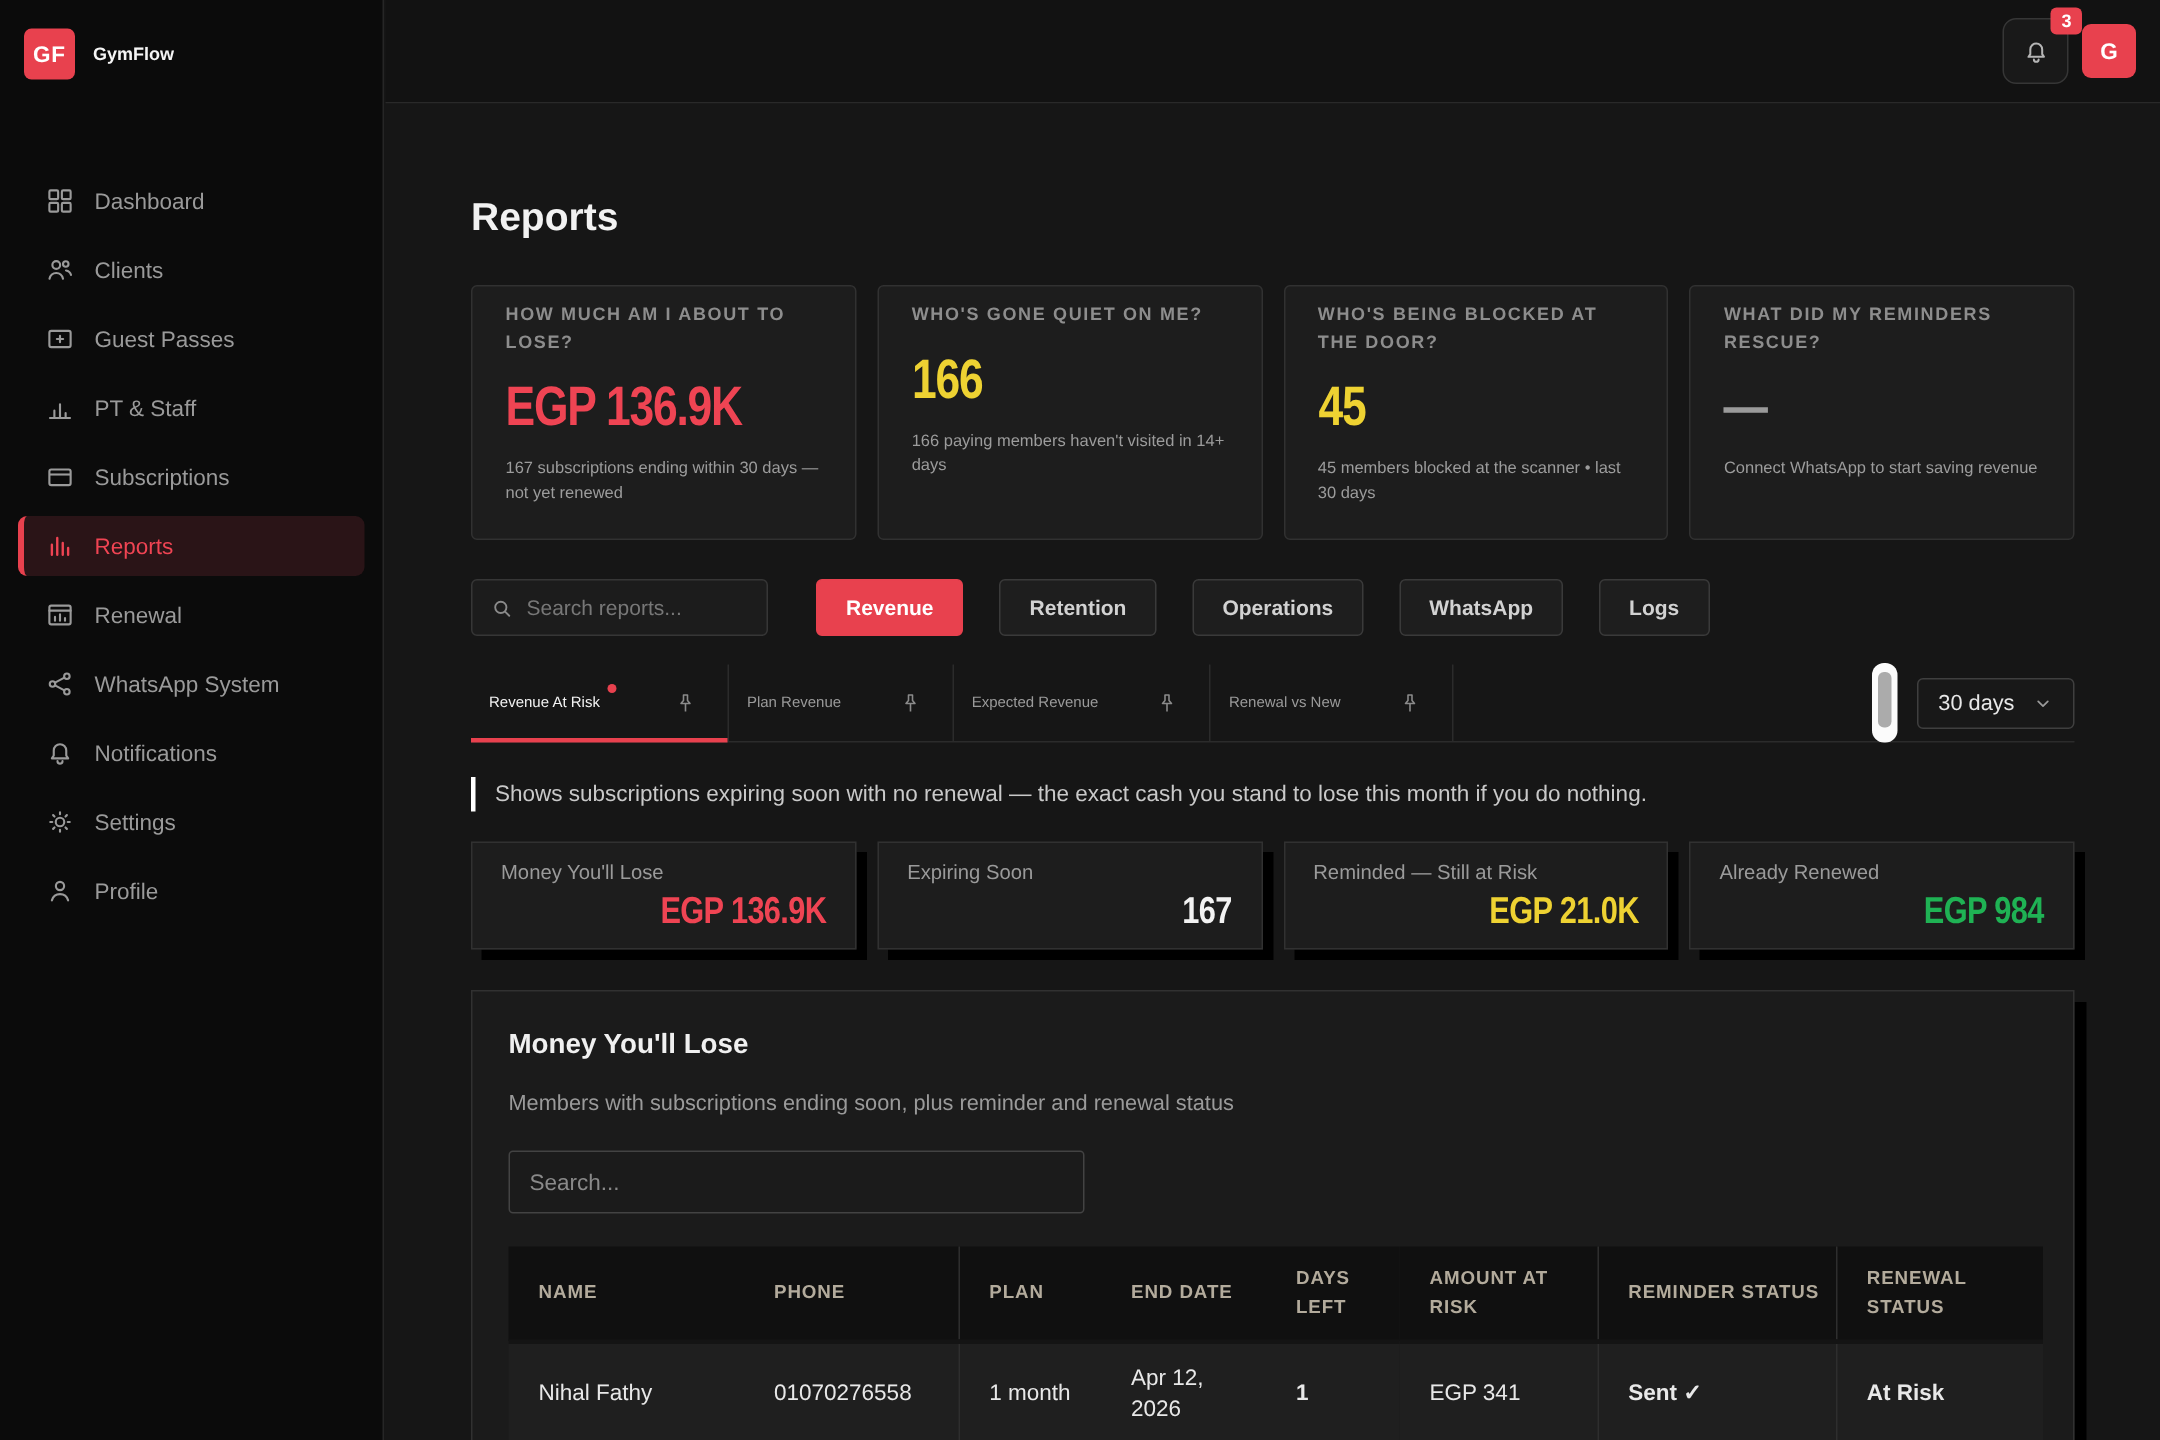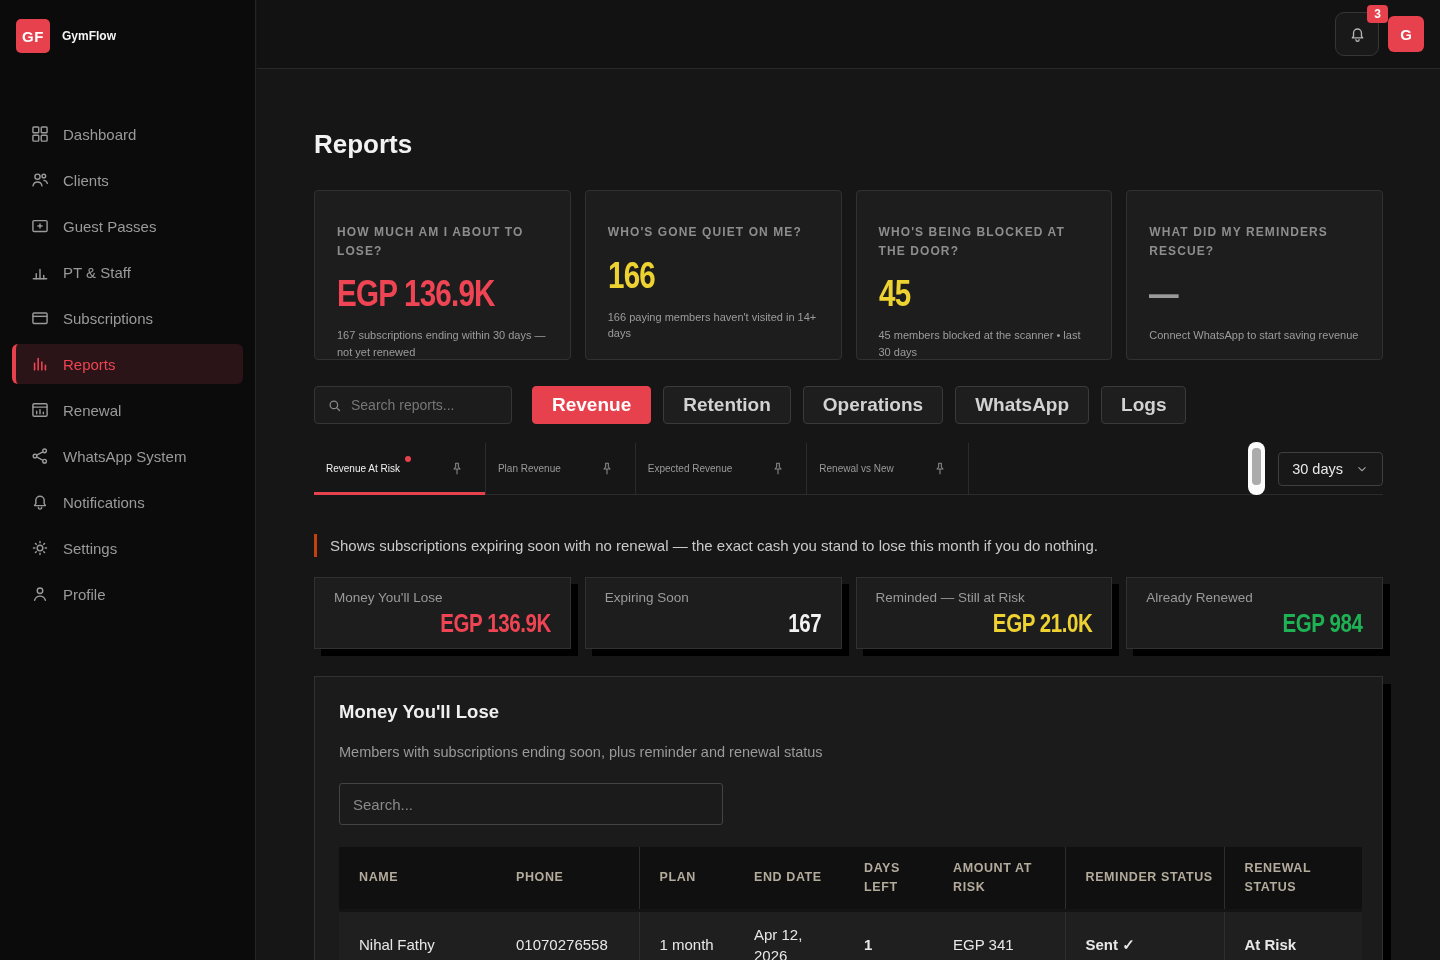--- a/index.html
+++ b/index.html
@@ -36,42 +36,42 @@
   .avatar { width:36px; height:36px; background:#e8414e; border-radius:6px;
             display:flex; align-items:center; justify-content:center;
             color:#fff; font-weight:700; font-size:15px; cursor:pointer; }
 
   
   .content { height:891px; padding:60px 57px 0; background:#161616; overflow:hidden; }
   .page-title { font-size:26px; font-weight:700; color:#f2f2f2; margin-bottom:30px; }
 
   .stat-grid { display:grid; grid-template-columns:repeat(4,1fr); gap:14px; }
   .stat-card { background:#1d1d1d; border:1px solid #313131; border-radius:4px;
-               padding:32px 22px; height:170px; }
+               padding:9px 22px; height:170px; }
   .stat-q { font-size:12px; font-weight:700; letter-spacing:1.1px; color:#8d8d8d;
             line-height:1.55; text-transform:uppercase; }
   .stat-value { display:inline-block; font-size:37px; font-weight:700;
                 letter-spacing:-1px; margin:13px 0 12px; white-space:nowrap;
                 transform:scaleX(.8); transform-origin:left center; }
   .stat-detail { font-size:11px; color:#9c9c9c; line-height:1.5; }
   .v-red{color:#ef4453} .v-yellow{color:#eed232} .v-dash{color:#9a9a9a}
   .v-white{color:#f2f2f2} .v-green{color:#1fb254}
 
   
-  .filter-row { margin-top:26px; display:flex; align-items:center; gap:12px; }
+  .filter-row { margin-top:26px; display:flex; align-items:center; gap:24px; }
   .search-reports { width:198px; height:38px; display:flex; align-items:center;
                     gap:9px; padding:0 12px; background:#1c1c1c;
                     border:1px solid #363636; border-radius:4px; color:#8a8a8a;
                     margin-right:8px; }
   .search-reports svg { width:15px; height:15px; flex:none; }
   .search-reports input { background:transparent; border:none; outline:none;
                           color:#ddd; font-size:14px; width:100%; font-family:inherit; }
   .search-reports input::placeholder { color:#777; }
   .fbtn { height:38px; padding:0 19px; background:#1e1e1e; border:1px solid #3a3a3a;
-          border-radius:4px; color:#d2d2d2; font-size:19px; font-weight:600;
+          border-radius:4px; color:#d2d2d2; font-size:14px; font-weight:600;
           font-family:inherit; cursor:pointer; }
   .fbtn.active { background:#e8414e; border-color:#e8414e; color:#fff; }
 
   
   .tab-row { margin-top:19px; display:flex; align-items:stretch;
              border-bottom:1px solid #2b2b2b; height:52px; }
   .rtab { display:flex; align-items:center; padding:0 20px 0 12px;
           border-right:1px solid #2b2b2b; color:#9a9a9a; font-size:10px;
           position:relative; cursor:pointer; }
   .rtab .pin { margin-left:38px; color:#8a8a8a; width:16px; height:16px; display:flex; }
@@ -84,21 +84,21 @@
   .tabs-right { margin-left:auto; display:flex; align-items:center; gap:13px; }
   .vscroll { width:17px; height:53px; background:#fbfbfb; border-radius:8px;
              position:relative; }
   .vscroll-thumb { position:absolute; left:4px; right:4px; top:6px; height:37px;
                    background:#ababab; border-radius:4px; }
   .period { display:flex; align-items:center; gap:12px; height:34px; padding:0 13px;
             border:1px solid #3f3f3f; border-radius:4px; background:#181818;
             color:#e8e8e8; font-size:14.5px; cursor:pointer; }
   .period svg { width:14px; height:14px; color:#9a9a9a; }
 
-  .tab-desc { margin-top:39px; border-left:3px solid #c2410c; padding:3px 0 3px 13px;
+  .tab-desc { margin-top:23px; border-left:3px solid #ffffff; padding:3px 0 3px 13px;
               color:#c9c9c9; font-size:15px; }
 
   
   .mini-grid { margin-top:20px; display:grid; grid-template-columns:repeat(4,1fr); gap:14px; }
   .mini-card { background:#1d1d1d; border:1px solid #313131; box-shadow:7px 7px 0 #000;
                padding:12px 19px 10px; height:72px; display:flex;
                flex-direction:column; justify-content:space-between; }
   .mini-label { font-size:13.5px; color:#9a9a9a; }
   .mini-value { align-self:flex-end; font-size:25px; font-weight:700;
                 letter-spacing:-.5px; white-space:nowrap;

